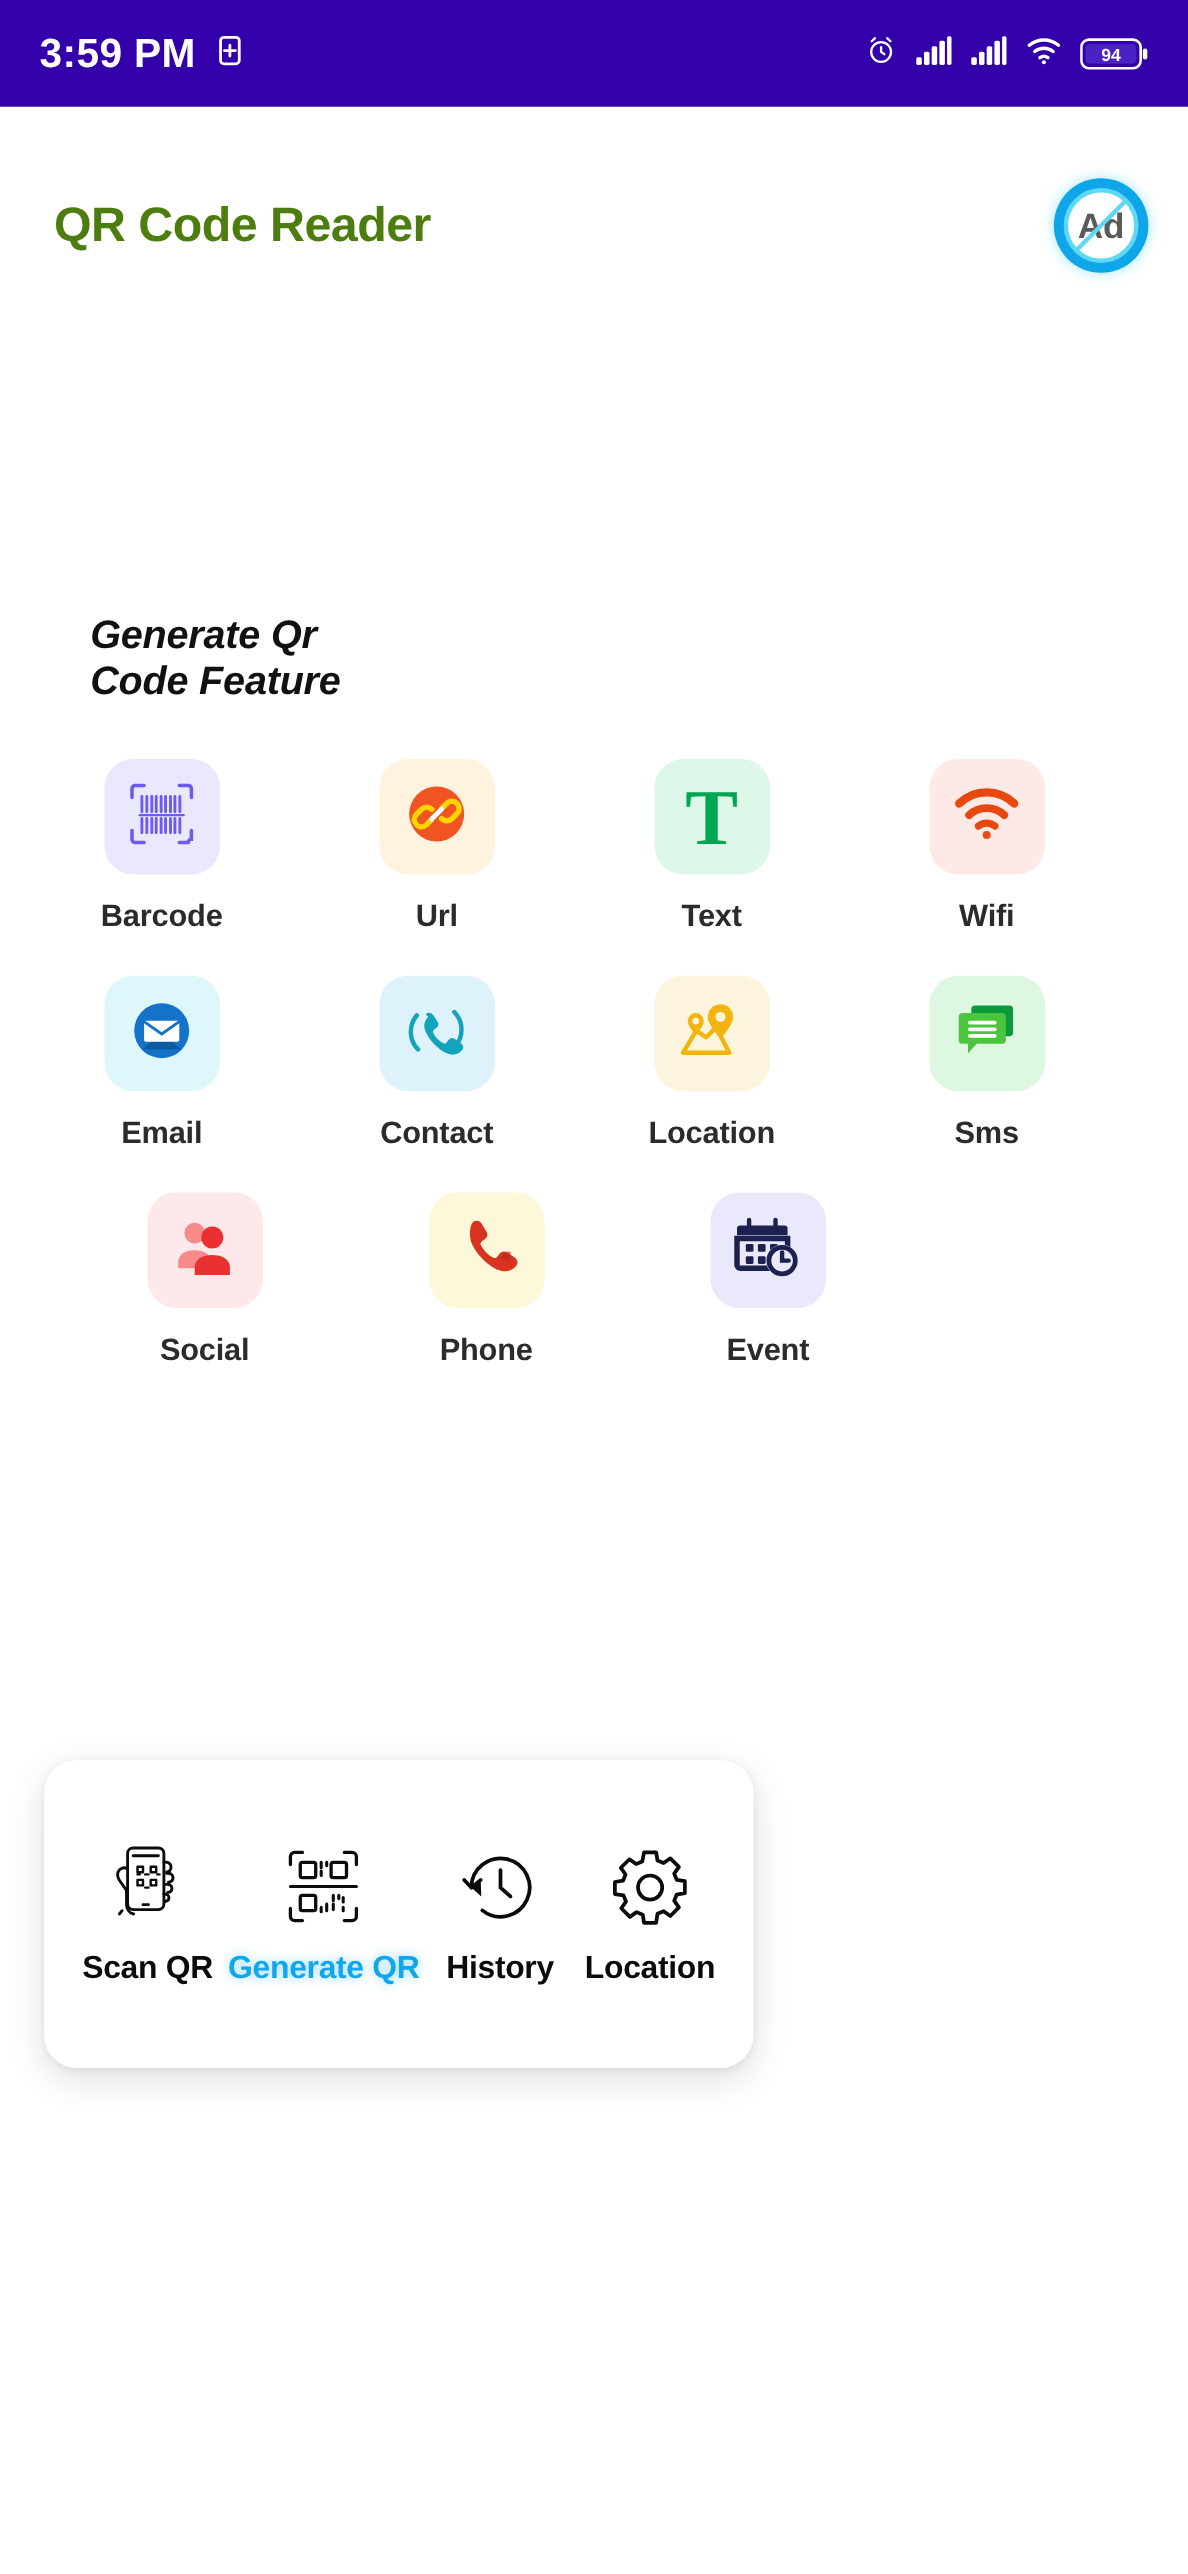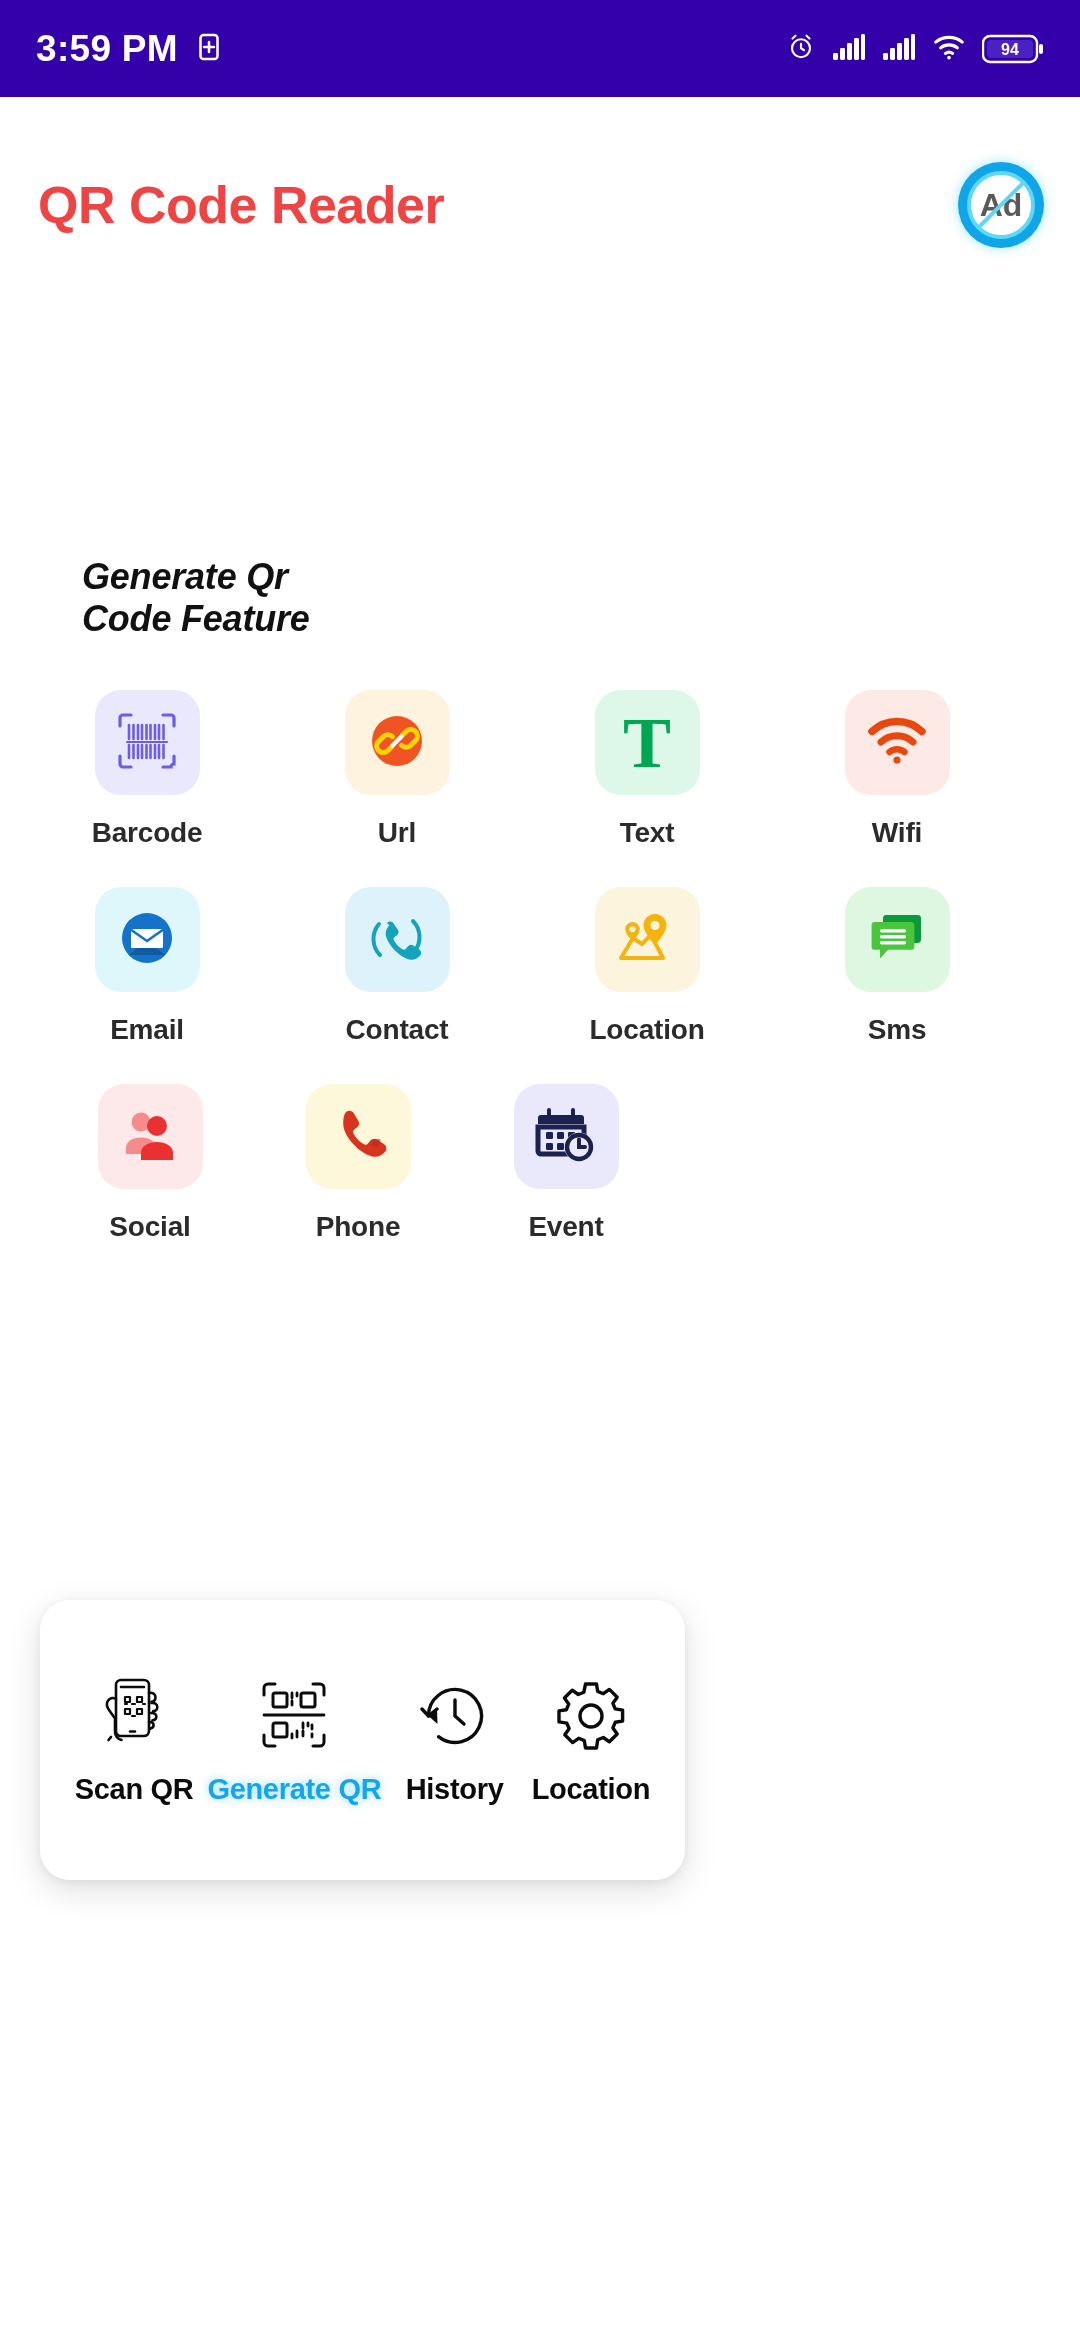--- a/index.html
+++ b/index.html
@@ -23,22 +23,23 @@
   .sb-right{ display:flex; align-items:center; gap:16px; }
   .ic{ display:block; }
 
   
   .header{
     position:absolute; left:0; top:97px; width:1080px; height:215px;
     display:flex; align-items:center; justify-content:space-between;
     padding:0 36px 0 38px;
   }
   .app-title{
-    font-size:52px; font-weight:bold; color:#ef4444; letter-spacing:-.5px;
+    font-size:44px; font-weight:bold; color:#4d7c0f; letter-spacing:-.5px;
     white-space:nowrap;
+    margin-left:11px;
   }
   .ad-badge{
     width:86px; height:86px; border-radius:50%;
     background:#0ea5e9;
     display:flex; align-items:center; justify-content:center;
     position:relative;
     box-shadow:0 0 12px rgba(80,210,245,.55);
   }
 
   
@@ -48,21 +49,21 @@
     color:#111111; line-height:1.17; letter-spacing:-.2px;
   }
 
   
   .grid{
     position:absolute; left:0; top:690px; width:1080px;
     display:flex; flex-direction:column; gap:38px;
   }
   .grid-row{ display:flex; width:1080px; }
   .grid-row.r1, .grid-row.r2{ padding:0 22px; }
-  .grid-row.r3{ padding-left:46px; }
+  .grid-row.r3{ padding-left:82px;gap:48px; }
   .cell{
     width:250px; display:flex; flex-direction:column; align-items:center;
     gap:22px; cursor:pointer;
   }
   .grid-row.r3 .cell{ width:208px; }
   .tile{
     width:105px; height:105px; border-radius:26px;
     display:flex; align-items:center; justify-content:center;
   }
   .cell-label{

